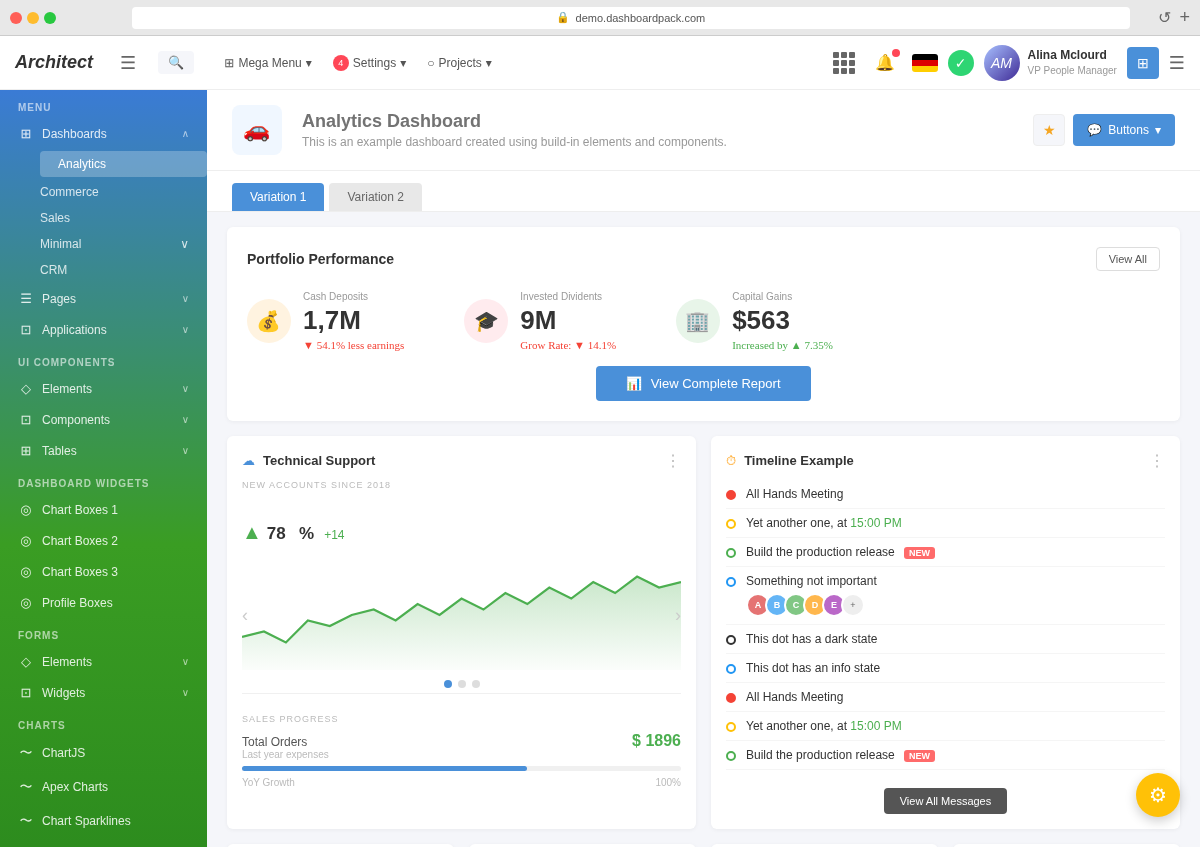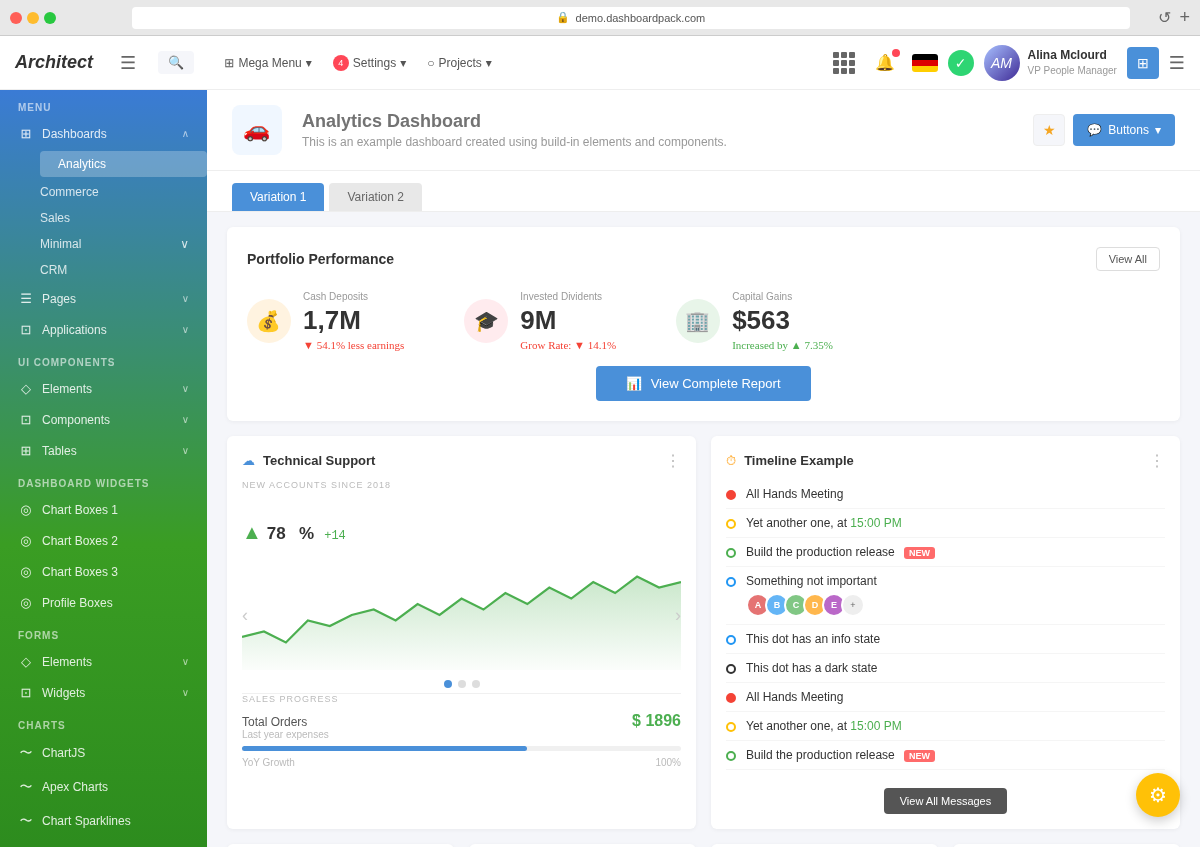--- a/index.html
+++ b/index.html
@@ -280,28 +280,28 @@
       gap: 8px;
       margin-bottom: 10px;
     }
     .widget-title { font-size: 13px; font-weight: 600; color: #333; }
     .widget-menu { margin-left: auto; color: #bbb; cursor: pointer; font-size: 16px; }
 
     
     .chart-label { font-size: 9px; color: #bbb; letter-spacing: 1px; text-transform: uppercase; margin-bottom: 5px; }
     .chart-value { font-size: 48px; font-weight: 700; color: #333; }
     .chart-value span { font-size: 17px; margin-top: 20px; }
-    .chart-change { color: #4caf50; font-size: 12px; margin-left: 5px; font-family: Liberation Mono, monospace; }
+    .chart-change { color: #4caf50; font-size: 12px; margin-left: 5px; }
     .chart-area { position: relative; height: 110px; margin: 10px 0; overflow: hidden; }
     .chart-dots { display: flex; justify-content: center; gap: 6px; margin: 5px 0; }
     .chart-dot { width: 8px; height: 8px; border-radius: 50%; background: #ddd; }
     .chart-dot.active { background: #4a90d9; }
 
     
-    .sales-section { border-top: 1px solid #f0f0f0; padding-top: 0; margin-top: 5px; }
+    .sales-section { border-top: 1px solid #f0f0f0; padding-top: 20px; margin-top: 5px; }
     .sales-label { font-size: 9px; color: #bbb; letter-spacing: 1px; text-transform: uppercase; margin-bottom: 8px; }
     .sales-row { display: flex; justify-content: space-between; align-items: baseline; margin-bottom: 4px; }
     .sales-name { font-size: 12px; color: #555; font-weight: 500; }
     .sales-sub { font-size: 10px; color: #bbb; }
     .sales-amount { font-size: 16px; color: #4caf50; font-weight: 600; }
     .progress-bar { background: #f0f0f0; border-radius: 3px; height: 5px; margin: 6px 0; }
     .progress-fill { height: 100%; border-radius: 3px; background: #4a90d9; }
     .sales-footer { display: flex; justify-content: space-between; font-size: 10px; color: #bbb; }
 
     
@@ -724,29 +724,29 @@
                 <div class="avatar-small" style="background:#e57373;">A</div>
                 <div class="avatar-small" style="background:#64b5f6;">B</div>
                 <div class="avatar-small" style="background:#81c784;">C</div>
                 <div class="avatar-small" style="background:#ffb74d;">D</div>
                 <div class="avatar-small" style="background:#ba68c8;">E</div>
                 <div class="avatar-more">+</div>
               </div>
             </div>
           </li>
           <li class="timeline-item">
+            <div class="timeline-dot timeline-dot-dark"></div>
+            <div class="timeline-content">
+              <div class="timeline-title">This dot has a dark state</div>
+            </div>
+          </li>
+          <li class="timeline-item">
             <div class="timeline-dot timeline-dot-blue"></div>
             <div class="timeline-content">
               <div class="timeline-title">This dot has an info state</div>
-            </div>
-          </li>
-          <li class="timeline-item">
-            <div class="timeline-dot timeline-dot-dark"></div>
-            <div class="timeline-content">
-              <div class="timeline-title">This dot has a dark state</div>
             </div>
           </li>
           <li class="timeline-item">
             <div class="timeline-dot timeline-dot-red"></div>
             <div class="timeline-content">
               <div class="timeline-title">All Hands Meeting</div>
             </div>
           </li>
           <li class="timeline-item">
             <div class="timeline-dot timeline-dot-yellow"></div>

